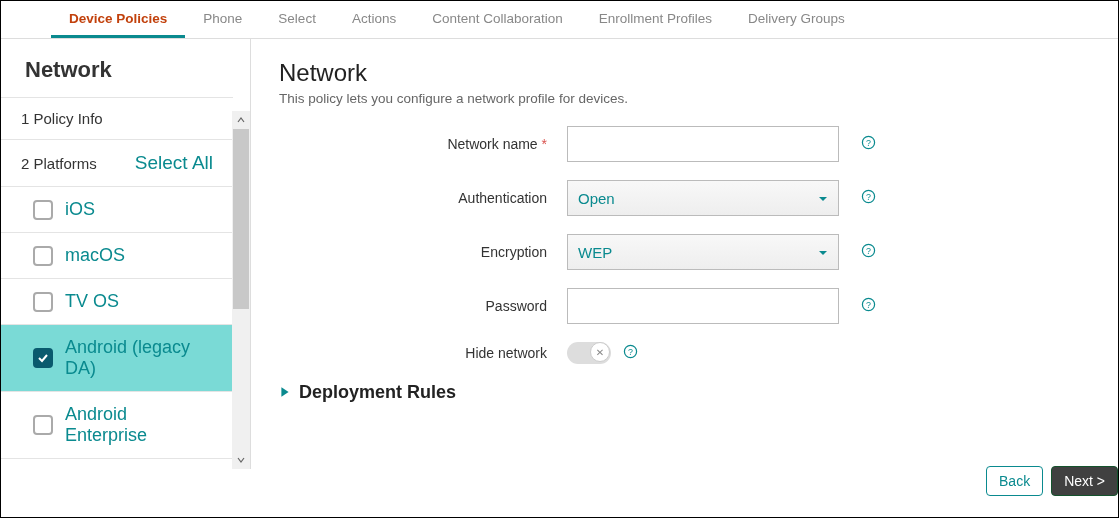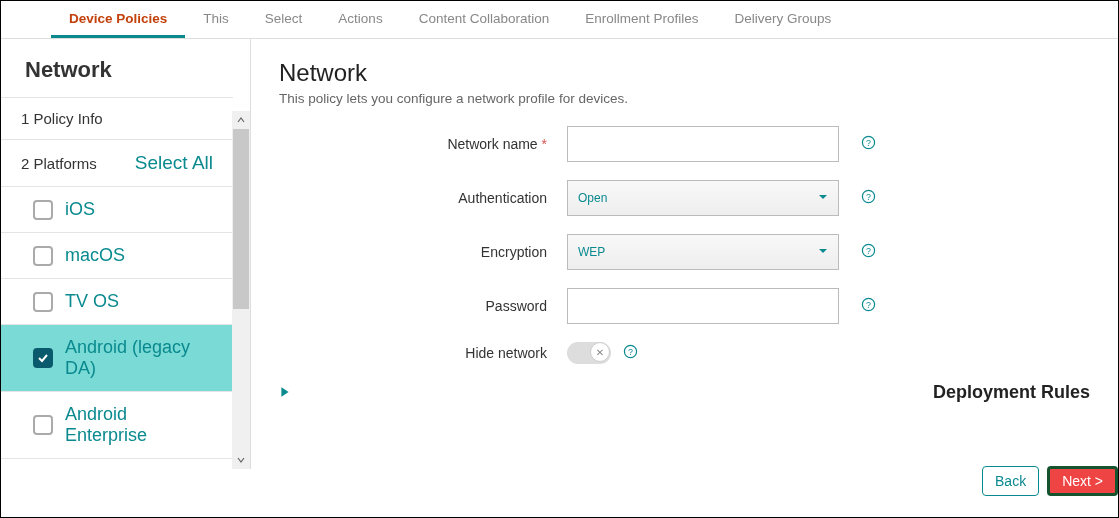--- a/index.html
+++ b/index.html
@@ -158,21 +158,21 @@
     font-size: 14px;
   }
   .form-select {
     border: 1px solid #bbb;
     background: linear-gradient(#f8f8f8,#eee);
     padding: 0 10px;
     display:flex;
     align-items:center;
     justify-content:space-between;
     color: #0a8a8f;
-    font-size: 12px;
+    font-size: 15px;
     cursor:pointer;
   }
   .help-icon {
     margin-left: 22px;
     color: #0a8a8f;
     font-size: 15px;
     cursor:pointer;
   }
   .toggle {
     width: 44px; height: 22px;
@@ -189,21 +189,20 @@
     position: absolute;
     top: 0px;
     right: 1px;
     display:flex;align-items:center;justify-content:center;
     font-size:10px;color:#888;
   }
   .deploy-rules {
     display:flex;
     align-items:center;
     cursor:pointer;
-    justify-content:space-between;
   }
   .deploy-rules h2 {
     font-size: 18px;
     font-weight: 600;
     color: #222;
     margin-left: 8px;
   }
   
   .footer {
     position: absolute;
@@ -222,31 +221,31 @@
     font-size: 14px;
     border-radius: 4px;
     cursor:pointer;
   }
   .btn-outline {
     background:#fff;
     border: 1px solid #0a8a8f;
     color: #0a8a8f;
   }
   .btn-primary {
-    background: #ef4444;
-    border: 3px solid #14532d;
+    background: #404040;
+    border: 1px solid #14532d;
     color: #fff;
   }
 </style>
 </head>
 <body>
 
 <div class="toptabs">
   <div class="toptab active">Device Policies</div>
-  <div class="toptab">This</div>
+  <div class="toptab">Phone</div>
   <div class="toptab">Select</div>
   <div class="toptab">Actions</div>
   <div class="toptab">Content Collaboration</div>
   <div class="toptab">Enrollment Profiles</div>
   <div class="toptab">Delivery Groups</div>
 </div>
 
 <div class="content-wrap">
 
   <div class="sidebar">

